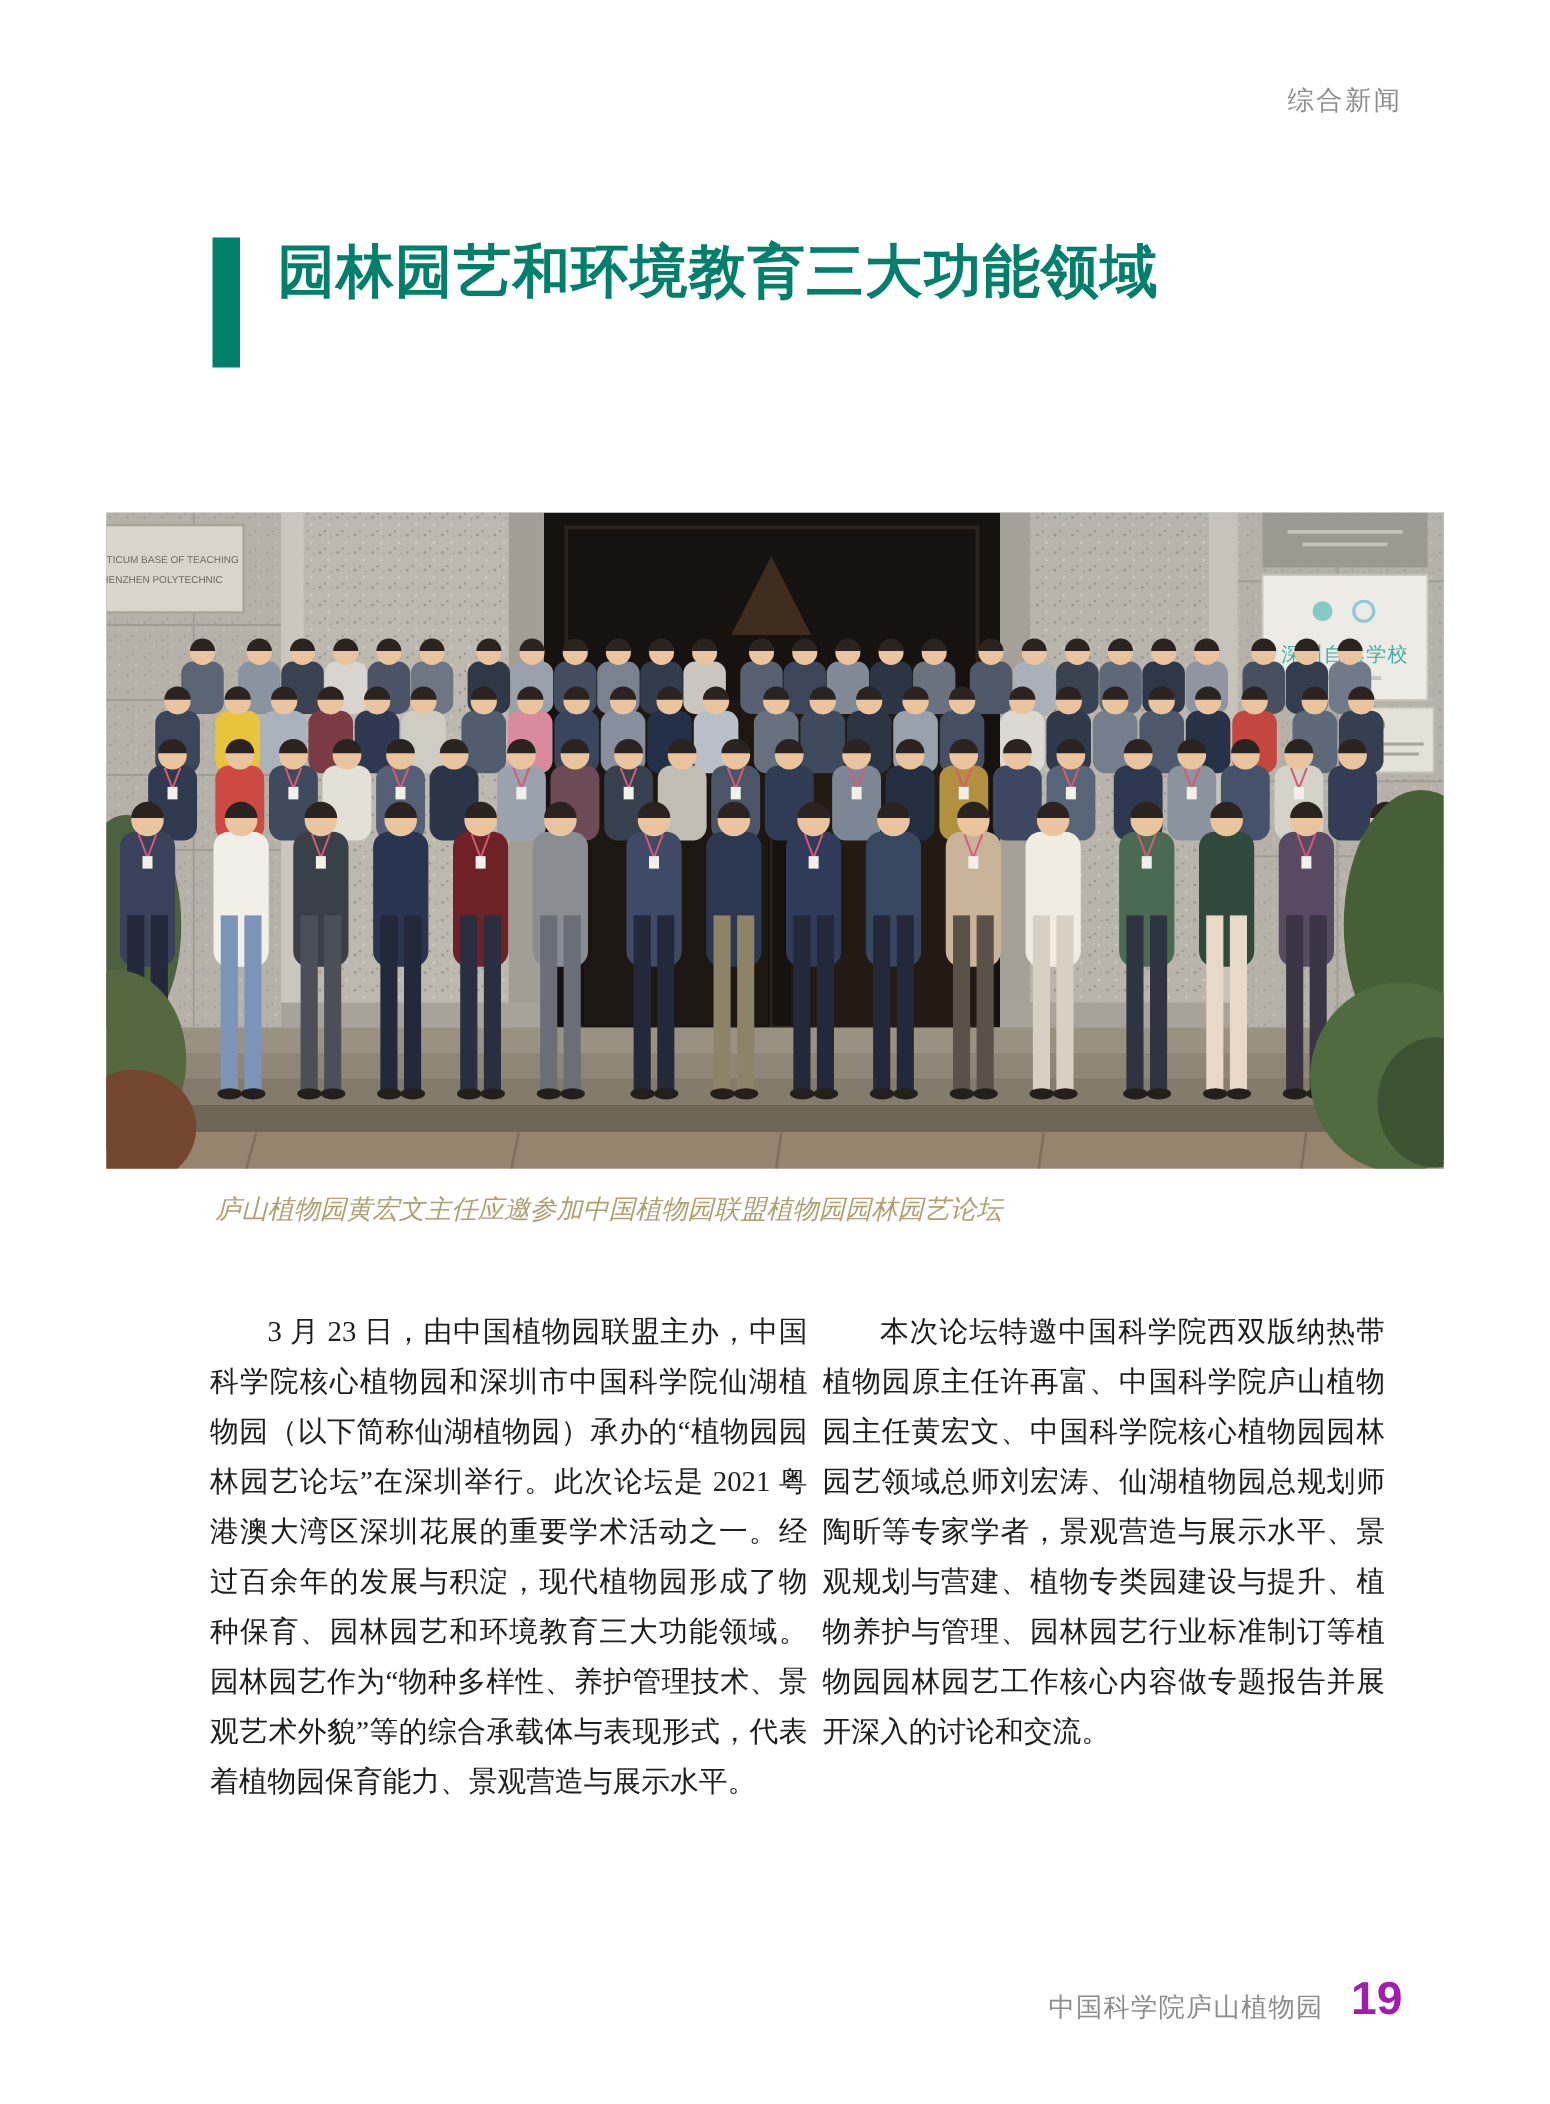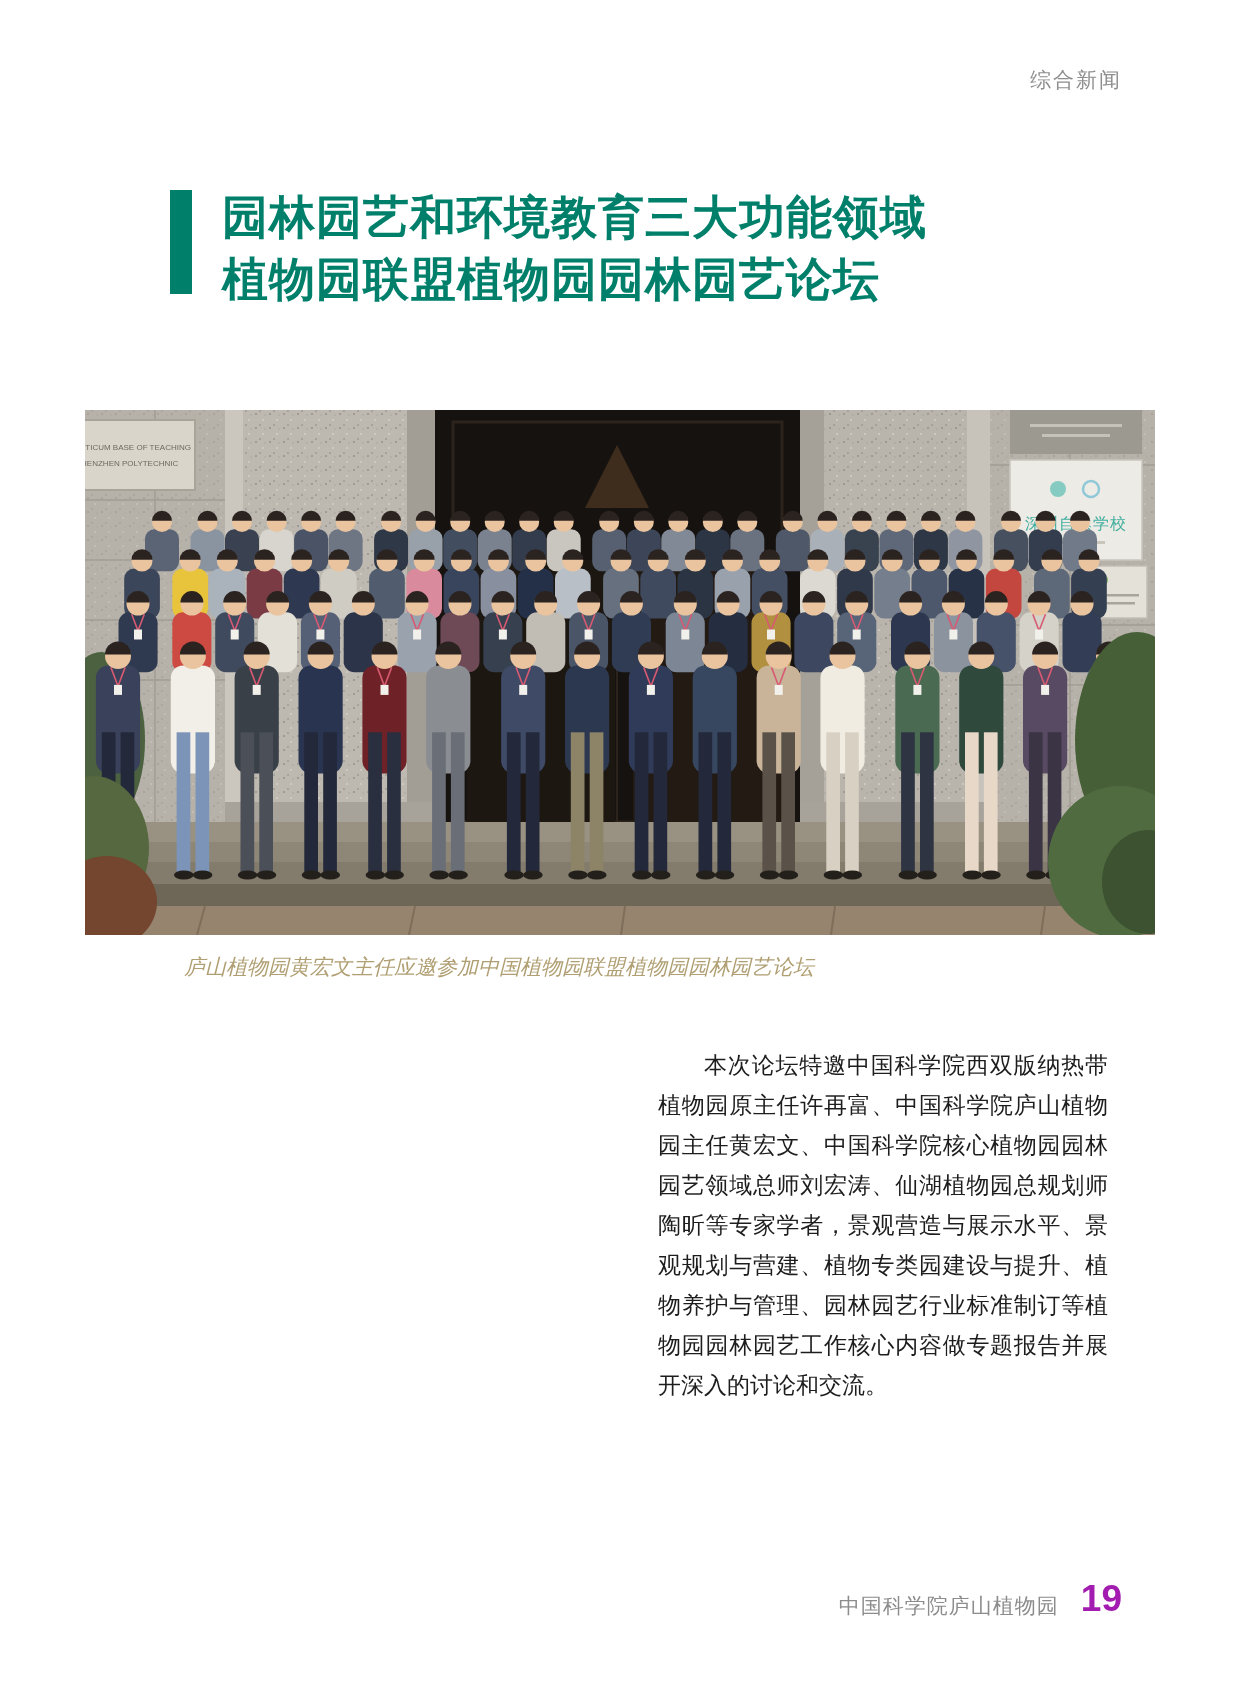--- a/index.html
+++ b/index.html
@@ -23,21 +23,21 @@
   .title{
     position:absolute;left:222px;top:187px;margin:0;
     font-size:46px;line-height:62px;font-weight:700;
     color:#00806b;letter-spacing:1px;
   }
   .photo{
     position:absolute;left:85px;top:410px;
     width:1070px;height:525px;overflow:hidden;background:#b6b2aa;
   }
   .caption{
-    position:absolute;left:184px;top:952px;width:900px;
+    position:absolute;left:172px;top:952px;width:900px;
     font-style:italic;font-size:21px;line-height:30px;
     color:#b09f72;
   }
   .col{
     position:absolute;top:1046px;
     font-size:23px;line-height:40px;color:#1d1d1d;
     text-align:justify;text-justify:inter-ideograph;
   }
   .col p{margin:0;text-indent:2em;}
   .col-left{left:168px;width:478px;}
@@ -52,21 +52,21 @@
   svg text{font-family:"Liberation Sans", sans-serif;}
 </style>
 </head>
 <body>
 
 <div class="page">
 
   <div class="section-label">综合新闻</div>
 
   <div class="title-bar"></div>
-  <h1 class="title"><span>园林园艺和环境教育三大功能领域</span><br><span>植物园联盟植物园园林园艺论坛</span></h1>
+  <h1 class="title"><span>园林园艺和环境教育三大功能领域</span><br></h1>
 
   <div class="photo">
     <svg viewBox="0 0 1070 525" width="1070" height="525">
       <defs>
         <pattern id="speck" width="14" height="14" patternUnits="userSpaceOnUse">
           <circle cx="3" cy="4" r="1.1" fill="#8f8b83"></circle>
           <circle cx="10" cy="10" r="1" fill="#d8d4cc"></circle>
           <circle cx="7" cy="1" r="0.8" fill="#7f7b73"></circle>
           <circle cx="12" cy="5" r="0.7" fill="#9b978f"></circle>
         </pattern>
@@ -531,20 +531,23 @@
       <g>
         <ellipse cx="1052" cy="330" rx="62" ry="108" fill="#465f37"></ellipse>
         <ellipse cx="1035" cy="452" rx="72" ry="76" fill="#516b41"></ellipse>
         <ellipse cx="1063" cy="472" rx="46" ry="52" fill="#3c5230"></ellipse>
       </g>
     </svg>
   </div>
 
   <div class="caption">庐山植物园黄宏文主任应邀参加中国植物园联盟植物园园林园艺论坛</div>
 
+  <div class="col col-left">
+      <p>3 月 23 日，由中国植物园联盟主办，中国科学院核心植物园和深圳市中国科学院仙湖植物园（以下简称仙湖植物园）承办的“植物园园林园艺论坛”在深圳举行。此次论坛是 2021 粤港澳大湾区深圳花展的重要学术活动之一。经过百余年的发展与积淀，现代植物园形成了物种保育、园林园艺和环境教育三大功能领域。园林园艺作为“物种多样性、养护管理技术、景观艺术外貌”等的综合承载体与表现形式，代表着植物园保育能力、景观营造与展示水平。</p>
+    </div>
   <div class="col col-right">
       <p>本次论坛特邀中国科学院西双版纳热带植物园原主任许再富、中国科学院庐山植物园主任黄宏文、中国科学院核心植物园园林园艺领域总师刘宏涛、仙湖植物园总规划师陶昕等专家学者，景观营造与展示水平、景观规划与营建、植物专类园建设与提升、植物养护与管理、园林园艺行业标准制订等植物园园林园艺工作核心内容做专题报告并展开深入的讨论和交流。</p>
     </div>
 
   <div class="footer">
     <span class="footer-org">中国科学院庐山植物园</span>
     <span class="page-number">19</span>
   </div>
 
 </div>

